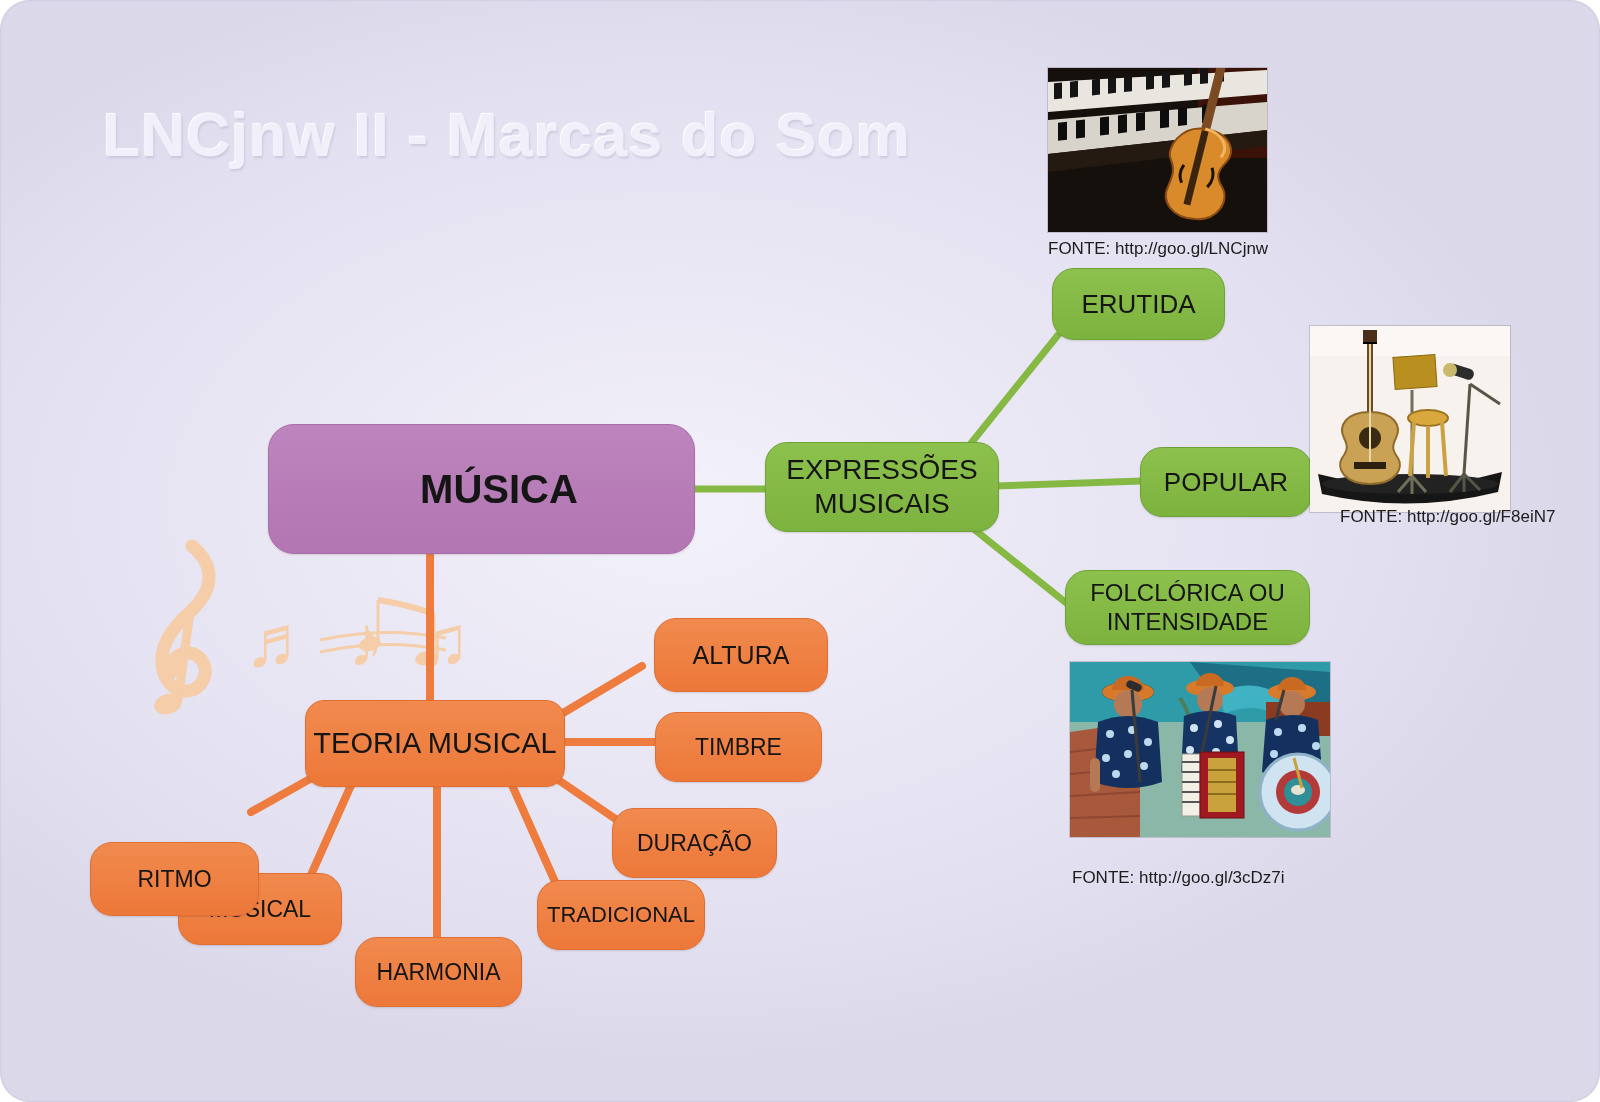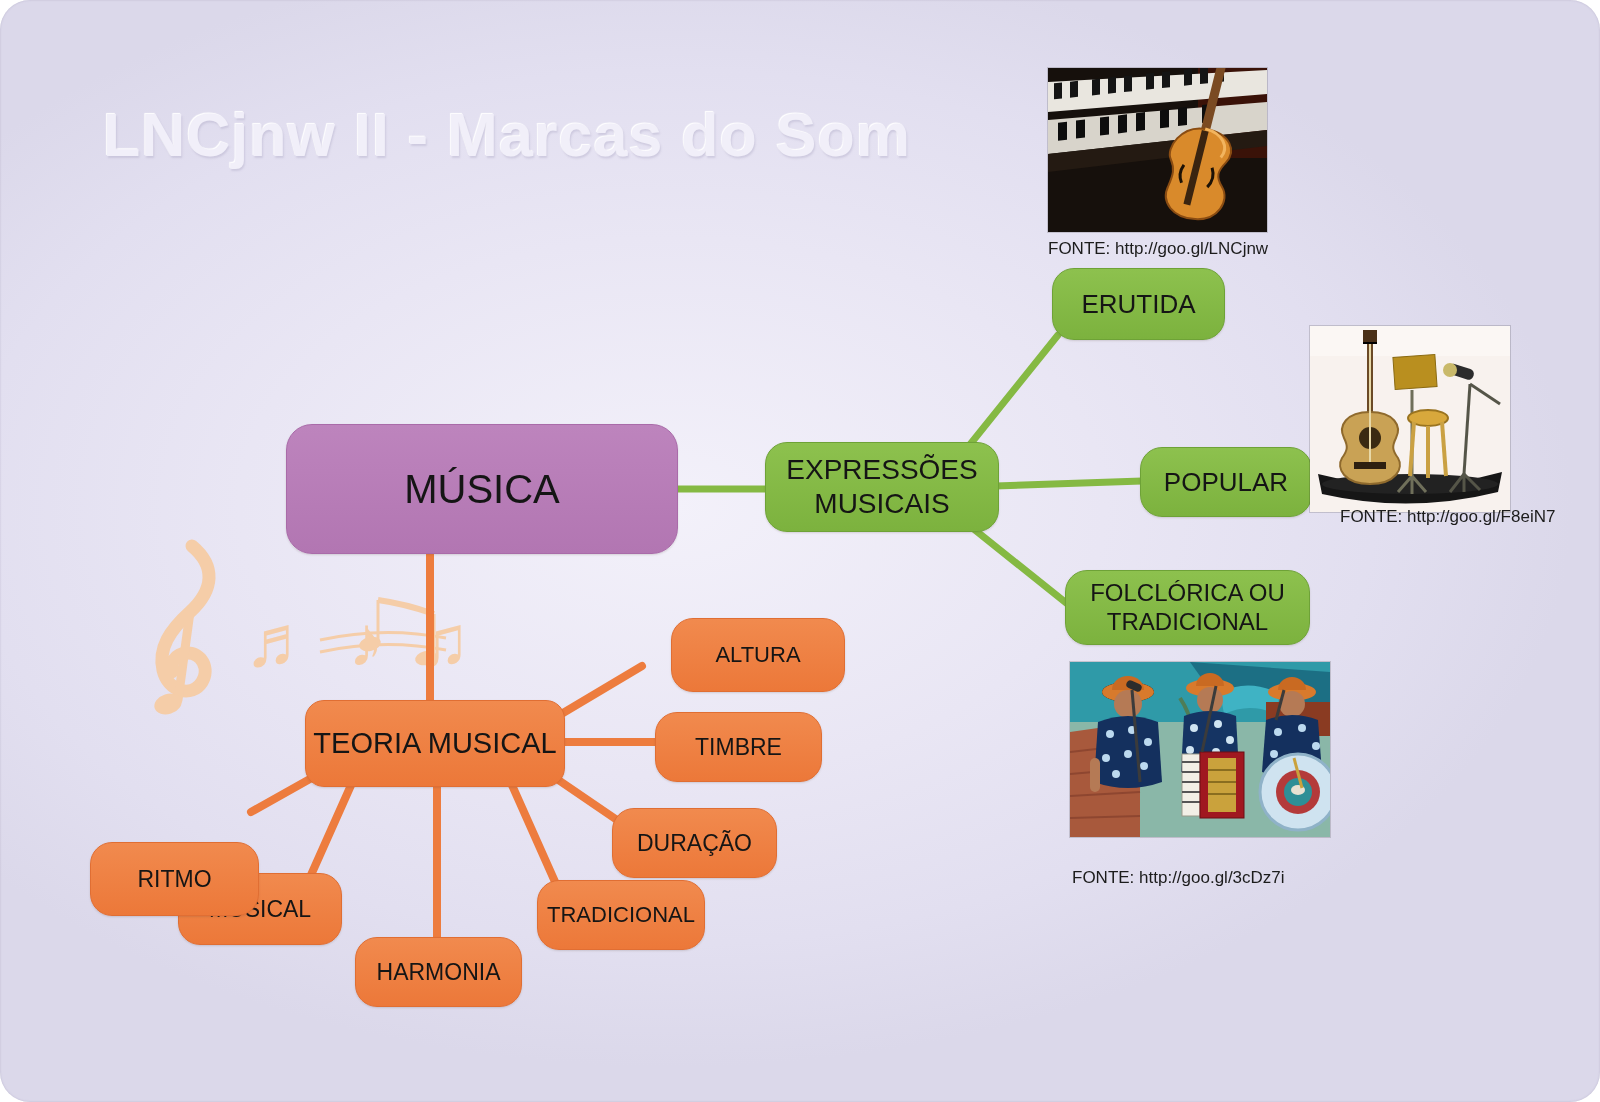--- a/index.html
+++ b/index.html
@@ -24,27 +24,27 @@
   .deco{position:absolute;z-index:1;color:#f5cda8;}
   .node{
     position:absolute;z-index:3;display:flex;align-items:center;justify-content:center;
     text-align:center;color:#151515;border-radius:22px;
     box-shadow:0 1px 2px rgba(90,70,60,.18);
   }
   .purple{background:linear-gradient(#bd84bd,#b276b2);border:1px solid #a96ba9;}
   .green {background:linear-gradient(#8dc14e,#7cb23e);border:1px solid #6ea237;}
   .orange{background:linear-gradient(#f18a4e,#ec7839);border:1px solid #e06e33;}
 
-  #n-musica      {left:286px;top:424px;width:390px;height:128px;font-size:40px;font-weight:normal;border-radius:26px;}
+  #n-musica      {left:268px;top:424px;width:390px;height:128px;font-size:40px;font-weight:bold;border-radius:26px;padding-left:35px;}
   #n-expressoes  {left:765px;top:442px;width:232px;height:88px;font-size:28px;line-height:1.2;}
   #n-erutida     {left:1052px;top:268px;width:171px;height:70px;font-size:26px;}
   #n-popular     {left:1140px;top:447px;width:170px;height:68px;font-size:26px;}
   #n-folclorica  {left:1065px;top:570px;width:243px;height:73px;font-size:24px;line-height:1.2;}
   #n-teoria      {left:305px;top:700px;width:258px;height:85px;font-size:29px;border-radius:19px;}
-  #n-altura      {left:671px;top:618px;width:172px;height:72px;font-size:22px;}
+  #n-altura      {left:654px;top:618px;width:172px;height:72px;font-size:25px;}
   #n-timbre      {left:655px;top:712px;width:165px;height:68px;font-size:23px;}
   #n-duracao     {left:612px;top:808px;width:163px;height:68px;font-size:23px;}
   #n-intensidade {left:537px;top:880px;width:166px;height:68px;font-size:22px;}
   #n-harmonia    {left:355px;top:937px;width:165px;height:68px;font-size:23px;}
   #n-melodias    {left:178px;top:873px;width:162px;height:70px;font-size:23px;}
   #n-ritmo       {left:90px;top:842px;width:167px;height:72px;font-size:23px;}
 
   .photo{position:absolute;z-index:3;box-shadow:0 0 0 1px rgba(0,0,0,.15);}
   #photo1{left:1048px;top:68px;width:219px;height:164px;}
   #photo2{left:1310px;top:326px;width:200px;height:186px;}
@@ -104,21 +104,21 @@
   </svg>
 
   <div class="node purple" id="n-musica">MÚSICA</div>
 
   <div class="node green" id="n-expressoes">EXPRESSÕES MUSICAIS</div>
 
   <div class="node green" id="n-erutida">ERUTIDA</div>
 
   <div class="node green" id="n-popular">POPULAR</div>
 
-  <div class="node green" id="n-folclorica">FOLCLÓRICA OU TRADICIONAL</div>
+  <div class="node green" id="n-folclorica">FOLCLÓRICA OU INTENSIDADE</div>
 
   <div class="node orange" id="n-teoria">TEORIA MUSICAL</div>
 
   <div class="node orange" id="n-altura">ALTURA</div>
 
   <div class="node orange" id="n-timbre">TIMBRE</div>
 
   <div class="node orange" id="n-duracao">DURAÇÃO</div>
 
   <div class="node orange" id="n-intensidade">TRADICIONAL</div>

